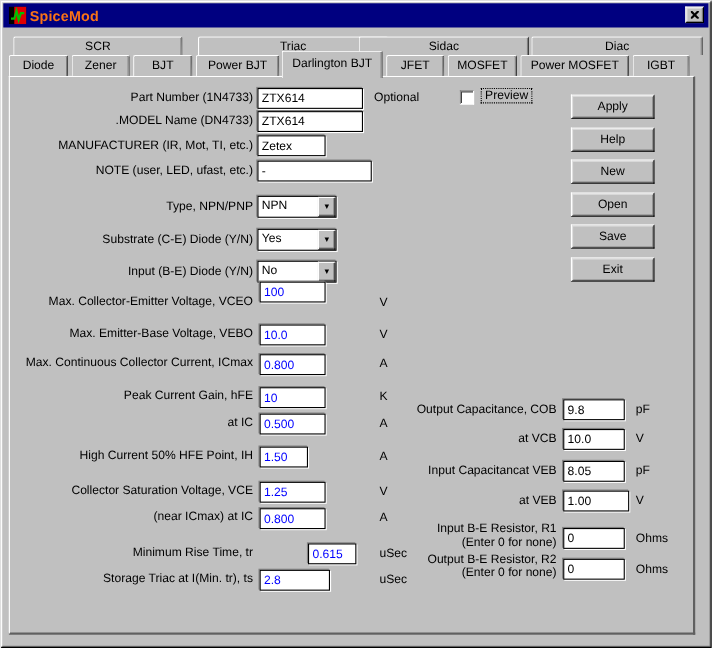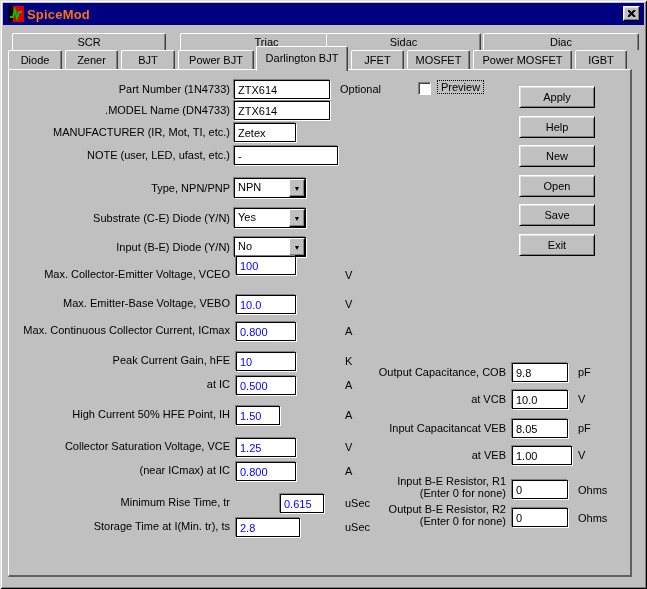--- a/index.html
+++ b/index.html
@@ -175,21 +175,21 @@
   <div class="unit" style="left:345px;top:441px;">V</div>
 
   <div class="ll" style="top:464px;">(near ICmax) at IC</div>
   <input class="tb num" style="left: 236px; top: 462px; width: 60px;" value="0.800">
   <div class="unit" style="left:345px;top:465px;">A</div>
 
   <div class="ll" style="top:496px;">Minimum Rise Time, tr</div>
   <input class="tb num" style="left: 236px; top: 494px; width: 44px; margin-left: 44px;" value="0.615">
   <div class="unit" style="left:345px;top:497px;">uSec</div>
 
-  <div class="ll" style="top:520px;">Storage Time at I(Min. tr), ts</div>
+  <div class="ll" style="top:520px;">Storage Triac at I(Min. tr), ts</div>
   <input class="tb num" style="left: 236px; top: 518px; width: 64px;" value="2.8">
   <div class="unit" style="left:345px;top:521px;">uSec</div>
 
   <div class="rl" style="top:366px;">Output Capacitance, COB</div>
   <input class="tb" style="left: 512px; top: 363px; width: 56px;" value="9.8">
   <div class="unit" style="left:578px;top:366px;">pF</div>
 
   <div class="rl" style="top:393px;">at VCB</div>
   <input class="tb" style="left: 512px; top: 390px; width: 56px;" value="10.0">
   <div class="unit" style="left:578px;top:393px;">V</div>

